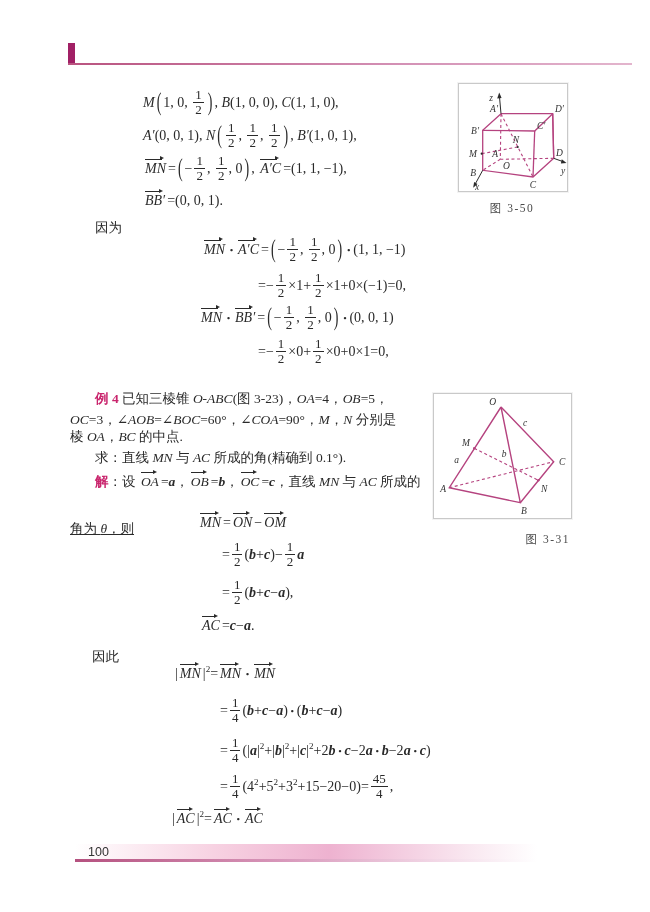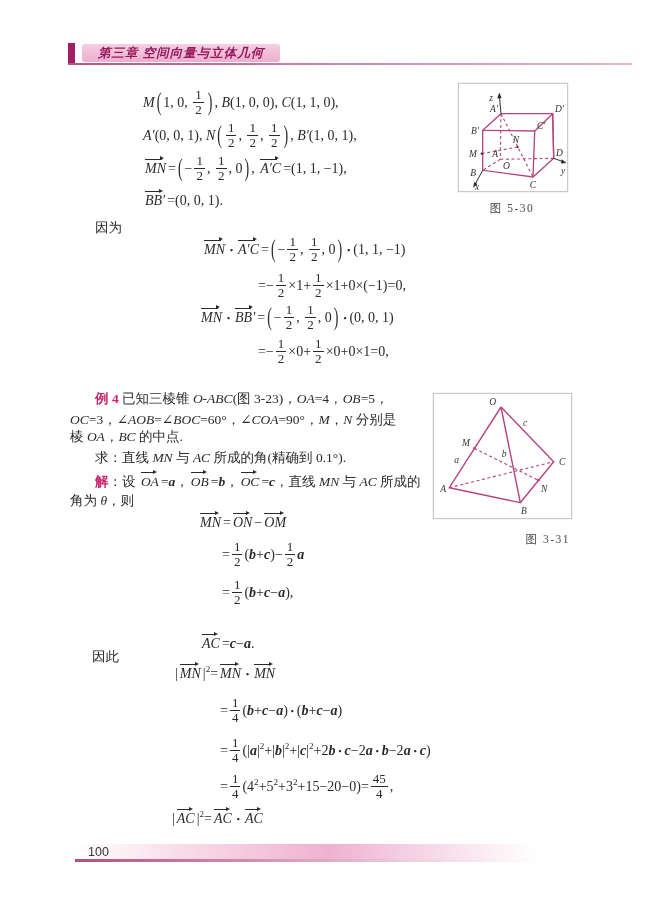--- a/index.html
+++ b/index.html
@@ -44,21 +44,20 @@
           font-size:12.5px;color:#333;}
   .ft-mark{position:absolute;left:146px;top:846px;font-family:"Liberation Sans",sans-serif;
            font-size:12px;font-weight:bold;letter-spacing:5px;color:#f0d8e6;}
 </style>
 </head>
 <body>
 
 <div class="page">
 
   <div class="hdr-bar"></div>
-  <div class="hdr-box">第三章  空间向量与立体几何</div>
   <div class="hdr-rule"></div>
 
   <div class="mline" style="left:143px;top:88px;"><span class="it">M</span><span class="bp">(</span><span>1, 0, </span><span class="frac"><span>1</span><span>2</span></span><span class="bp">)</span><span>, </span><span class="it">B</span><span>(1, 0, 0), </span><span class="it">C</span><span>(1, 1, 0),</span></div>
   <div class="mline" style="left:143px;top:121px;"><span class="it">A′</span><span>(0, 0, 1), </span><span class="it">N</span><span class="bp">(</span><span class="frac"><span>1</span><span>2</span></span><span>, </span><span class="frac"><span>1</span><span>2</span></span><span>, </span><span class="frac"><span>1</span><span>2</span></span><span class="bp">)</span><span>, </span><span class="it">B′</span><span>(1, 0, 1),</span></div>
   <div class="mline" style="left:143px;top:154px;"><span class="vec">MN</span><span>=</span><span class="bp">(</span><span>−</span><span class="frac"><span>1</span><span>2</span></span><span>, </span><span class="frac"><span>1</span><span>2</span></span><span>, 0</span><span class="bp">)</span><span>, </span><span class="vec">A′C</span><span>=(1, 1, −1),</span></div>
   <div class="mline" style="left:143px;top:190px;"><span class="vec">BB′</span><span>=(0, 0, 1).</span></div>
 
   <div class="figbox" style="left:458px;top:83px;width:108px;height:107px;">
     <svg width="108" height="107" viewBox="0 0 108 107">
       <g stroke="#b5437f" stroke-width="1.3" fill="none">
@@ -101,34 +100,34 @@
         <text class="fig-label" x="39" y="73" text-anchor="end">A</text>
         <text class="fig-label" x="44" y="85" text-anchor="start">O</text>
         <text class="fig-label" x="97" y="72" text-anchor="start">D</text>
         <text class="fig-label" x="102" y="90" text-anchor="start">y</text>
         <text class="fig-label" x="17" y="92" text-anchor="end">B</text>
         <text class="fig-label" x="18" y="106" text-anchor="middle">x</text>
         <text class="fig-label" x="74" y="104" text-anchor="middle">C</text>
       </g>
     </svg>
   </div>
-  <div class="figcap" style="left:458px;top:201px;width:108px;">图 5-30</div>
+  <div class="figcap" style="left:458px;top:201px;width:108px;">图 3-50</div>
 
   <div class="pline" style="left:95px;top:219px;"><span>因为</span></div>
   <div class="mline" style="left:202px;top:235px;"><span class="vec">MN</span><span class="dot">•</span><span class="vec">A′C</span><span>=</span><span class="bp">(</span><span>−</span><span class="frac"><span>1</span><span>2</span></span><span>, </span><span class="frac"><span>1</span><span>2</span></span><span>, 0</span><span class="bp">)</span><span class="dot">•</span><span>(1, 1, −1)</span></div>
   <div class="mline" style="left:258px;top:271px;"><span>=−</span><span class="frac"><span>1</span><span>2</span></span><span>×1+</span><span class="frac"><span>1</span><span>2</span></span><span>×1+0×(−1)=0,</span></div>
   <div class="mline" style="left:199px;top:303px;"><span class="vec">MN</span><span class="dot">•</span><span class="vec">BB′</span><span>=</span><span class="bp">(</span><span>−</span><span class="frac"><span>1</span><span>2</span></span><span>, </span><span class="frac"><span>1</span><span>2</span></span><span>, 0</span><span class="bp">)</span><span class="dot">•</span><span>(0, 0, 1)</span></div>
   <div class="mline" style="left:258px;top:337px;"><span>=−</span><span class="frac"><span>1</span><span>2</span></span><span>×0+</span><span class="frac"><span>1</span><span>2</span></span><span>×0+0×1=0,</span></div>
 
   <div class="pline" style="left:95px;top:390px;"><span class="acc">例 4</span><span>  已知三棱锥 </span><span class="it">O-ABC</span><span>(图 3-23)，</span><span class="it">OA</span><span>=4，</span><span class="it">OB</span><span>=5，</span></div>
   <div class="pline" style="left:70px;top:411px;"><span class="it">OC</span><span>=3，∠</span><span class="it">AOB</span><span>=∠</span><span class="it">BOC</span><span>=60°，∠</span><span class="it">COA</span><span>=90°，</span><span class="it">M</span><span>，</span><span class="it">N</span><span> 分别是</span></div>
   <div class="pline" style="left:70px;top:428px;"><span>棱 </span><span class="it">OA</span><span>，</span><span class="it">BC</span><span> 的中点.</span></div>
   <div class="pline" style="left:95px;top:449px;"><span>求：直线 </span><span class="it">MN</span><span> 与 </span><span class="it">AC</span><span> 所成的角(精确到 0.1°).</span></div>
   <div class="pline" style="left:95px;top:471px;"><span class="acc">解</span><span>：设 </span><span class="vec">OA</span><span>=</span><span class="bi">a</span><span>，</span><span class="vec">OB</span><span>=</span><span class="bi">b</span><span>，</span><span class="vec">OC</span><span>=</span><span class="bi">c</span><span>，直线 </span><span class="it">MN</span><span> 与 </span><span class="it">AC</span><span> 所成的</span></div>
-  <div class="pline" style="left:70px;top:492px;"><span>角为 </span><span class="it">θ</span><span>，则</span></div>
+  <div class="pline" style="left:70px;top:520px;text-decoration:underline;"><span>角为 </span><span class="it">θ</span><span>，则</span></div>
 
   <div class="figbox" style="left:433px;top:393px;width:137px;height:124px;">
     <svg width="137" height="124" viewBox="0 0 137 124">
       <g stroke="#b5437f" stroke-width="1.4" fill="none">
         <path d="M67,13 L15.3,93.7 L86.3,108.7 L67,13"></path>
         <path d="M67,13 L119.7,67.7 L86.3,108.7"></path>
         <g stroke-dasharray="3,2.6" stroke-width="1.1">
           <path d="M15.3,93.7 L119.7,67.7"></path>
           <path d="M40.3,54.3 L104.3,86.3"></path>
         </g>
@@ -148,21 +147,21 @@
         <text class="fig-label" x="107" y="98" text-anchor="start">N</text>
         <text class="fig-label" x="90" y="120" text-anchor="middle">B</text>
       </g>
     </svg>
   </div>
   <div class="figcap" style="left:433px;top:532px;width:137px;text-align:right;">图 3-31</div>
 
   <div class="mline" style="left:198px;top:512px;"><span class="vec">MN</span><span>=</span><span class="vec">ON</span><span>−</span><span class="vec">OM</span></div>
   <div class="mline" style="left:222px;top:540px;"><span>=</span><span class="frac"><span>1</span><span>2</span></span><span>(</span><span class="bi">b</span><span>+</span><span class="bi">c</span><span>)−</span><span class="frac"><span>1</span><span>2</span></span><span class="bi">a</span></div>
   <div class="mline" style="left:222px;top:578px;"><span>=</span><span class="frac"><span>1</span><span>2</span></span><span>(</span><span class="bi">b</span><span>+</span><span class="bi">c</span><span>−</span><span class="bi">a</span><span>),</span></div>
-  <div class="mline" style="left:200px;top:615px;margin-top:18px;"><span class="vec">AC</span><span>=</span><span class="bi">c</span><span>−</span><span class="bi">a</span><span>.</span></div>
+  <div class="mline" style="left:200px;top:615px;"><span class="vec">AC</span><span>=</span><span class="bi">c</span><span>−</span><span class="bi">a</span><span>.</span></div>
 
   <div class="pline" style="left:92px;top:648px;"><span>因此</span></div>
   <div class="mline" style="left:175px;top:663px;"><span>|</span><span class="vec">MN</span><span>|</span><span class="sup" style="vertical-align: super;">2</span><span>=</span><span class="vec">MN</span><span class="dot">•</span><span class="vec">MN</span></div>
   <div class="mline" style="left:220px;top:696px;"><span>=</span><span class="frac"><span>1</span><span>4</span></span><span>(</span><span class="bi">b</span><span>+</span><span class="bi">c</span><span>−</span><span class="bi">a</span><span>)</span><span class="dot">•</span><span>(</span><span class="bi">b</span><span>+</span><span class="bi">c</span><span>−</span><span class="bi">a</span><span>)</span></div>
   <div class="mline" style="left:220px;top:736px;"><span>=</span><span class="frac"><span>1</span><span>4</span></span><span>(|</span><span class="bi">a</span><span>|</span><span class="sup" style="vertical-align: super;">2</span><span>+|</span><span class="bi">b</span><span>|</span><span class="sup" style="vertical-align: super;">2</span><span>+|</span><span class="bi">c</span><span>|</span><span class="sup" style="vertical-align: super;">2</span><span>+2</span><span class="bi">b</span><span class="dot">•</span><span class="bi">c</span><span>−2</span><span class="bi">a</span><span class="dot">•</span><span class="bi">b</span><span>−2</span><span class="bi">a</span><span class="dot">•</span><span class="bi">c</span><span>)</span></div>
   <div class="mline" style="left:220px;top:772px;"><span>=</span><span class="frac"><span>1</span><span>4</span></span><span>(4</span><span class="sup" style="vertical-align: super;">2</span><span>+5</span><span class="sup" style="vertical-align: super;">2</span><span>+3</span><span class="sup" style="vertical-align: super;">2</span><span>+15−20−0)=</span><span class="frac"><span>45</span><span>4</span></span><span>,</span></div>
   <div class="mline" style="left:172px;top:808px;"><span>|</span><span class="vec">AC</span><span>|</span><span class="sup" style="vertical-align: super;">2</span><span>=</span><span class="vec">AC</span><span class="dot">•</span><span class="vec">AC</span></div>
 
   <div class="ft-band"></div>
   <div class="ft-line"></div>

